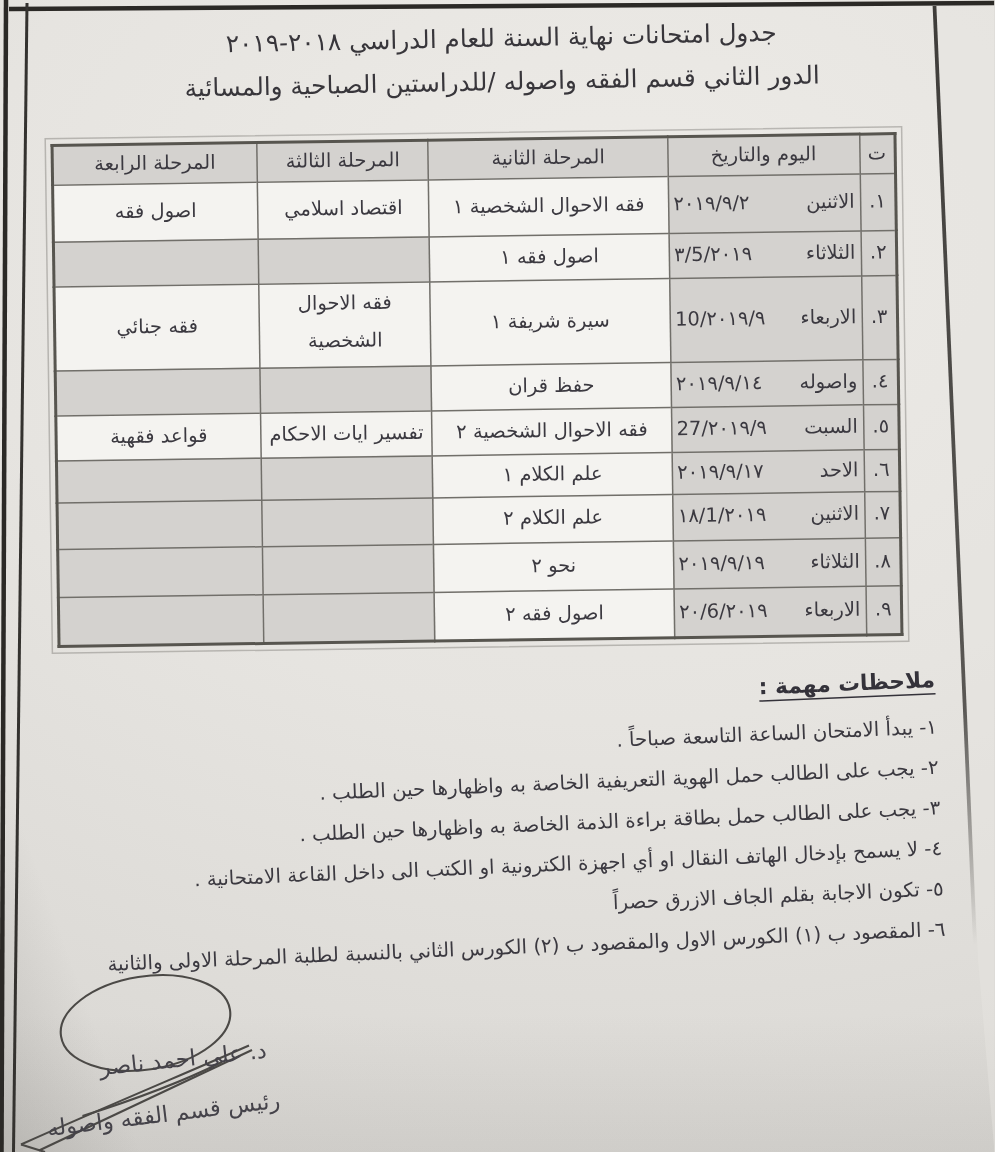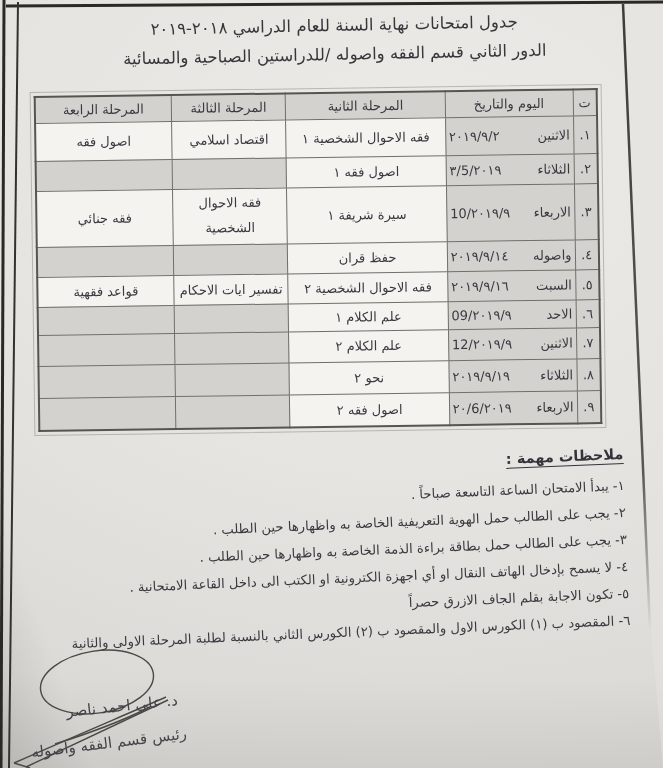--- a/index.html
+++ b/index.html
@@ -183,47 +183,47 @@
       <td class="filled">حفظ قران</td>
       <td class="gray"></td>
       <td class="gray"></td>
     </tr>
 
     <tr>
       <td class="gray">٥.</td>
       <td class="gray datecell">
         <div class="inner">
               <span>السبت</span>
-              <span class="date">٢٠١٩/٩/١٦</span>
+              <span class="date">٢٠١٩/٩/27</span>
             </div>
       </td>
       <td class="filled">فقه الاحوال الشخصية ٢</td>
       <td class="filled">تفسير ايات الاحكام</td>
       <td class="filled">قواعد فقهية</td>
     </tr>
 
     <tr>
       <td class="gray">٦.</td>
       <td class="gray datecell">
         <div class="inner">
               <span>الاحد</span>
-              <span class="date">٢٠١٩/٩/09</span>
+              <span class="date">٢٠١٩/٩/١٧</span>
             </div>
       </td>
       <td class="filled">علم الكلام ١</td>
       <td class="gray"></td>
       <td class="gray"></td>
     </tr>
 
     <tr>
       <td class="gray">٧.</td>
       <td class="gray datecell">
         <div class="inner">
               <span>الاثنين</span>
-              <span class="date">٢٠١٩/٩/12</span>
+              <span class="date">٢٠١٩/1/١٨</span>
             </div>
       </td>
       <td class="filled">علم الكلام ٢</td>
       <td class="gray"></td>
       <td class="gray"></td>
     </tr>
 
     <tr>
       <td class="gray">٨.</td>
       <td class="gray datecell">

